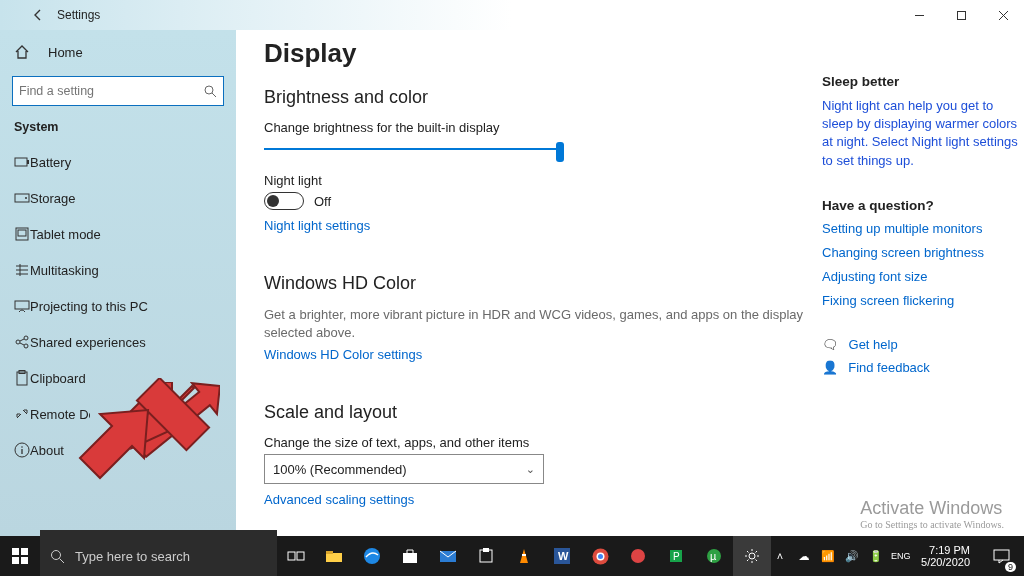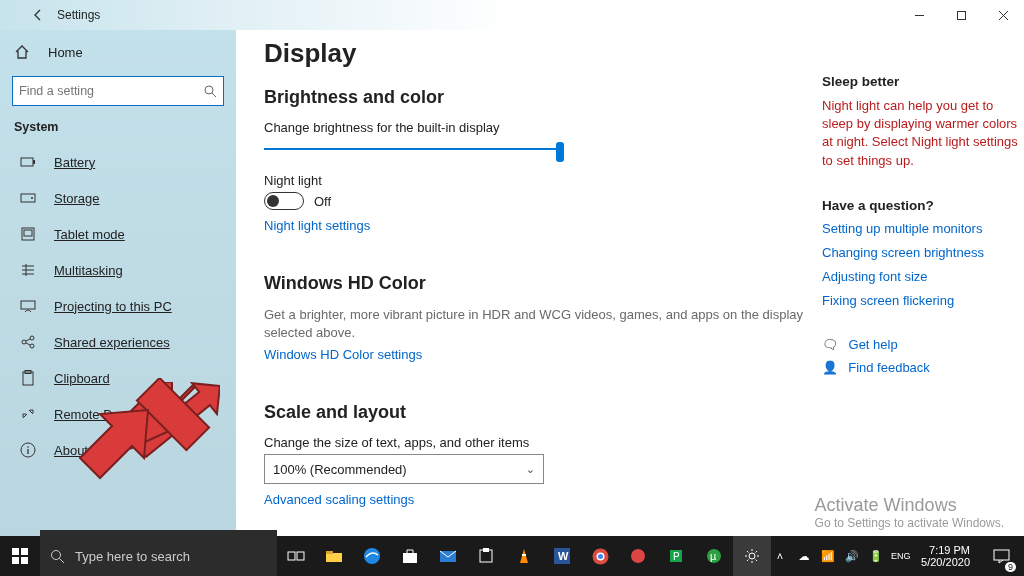--- a/index.html
+++ b/index.html
@@ -15,53 +15,53 @@
 
   .app { display:flex; height: 506px; }
 
   
   .sidebar { width: 236px; background: linear-gradient(180deg, #c3e1ea 0%, #bad6e0 100%); padding-top: 4px; }
   .home-row { display:flex; align-items:center; height:36px; padding-left:14px; cursor:pointer; gap:18px; }
   .icon { width:16px; height:16px; display:inline-flex; align-items:center; justify-content:center; }
   .search-wrap { margin: 6px 12px 8px 12px; border:1px solid #0b6fbf; background:#fff; height:30px; display:flex; align-items:center; padding:0 6px; }
   .search-wrap input { flex:1; border:none; outline:none; font-size:12.5px; color:#666; }
   .cat { font-weight:600; font-size:12.5px; padding: 6px 0 10px 14px; }
-  .nav-item { display:flex; align-items:center; height:36px; padding-left:20px; cursor:pointer; gap:18px; font-size:13px;text-decoration:underline; }
+  .nav-item { display:flex; align-items:center; height:36px; padding-left:14px; cursor:pointer; font-size:13px; }
 
   
   .main { flex:1; display:flex; padding: 8px 0 0 28px; position:relative; overflow:hidden; }
   .content { width: 540px; }
   h1 { font-size: 26px; font-weight: 600; margin-bottom: 18px; }
-  h2 { font-size: 18px; font-weight: 700; margin: 8px 0 12px 0; }
+  h2 { font-size: 18px; font-weight: 400; margin: 8px 0 12px 0; }
   .label { font-size: 13px; margin-bottom: 4px; }
   .desc { color:#6a6a6a; font-size:13px; line-height:1.35; margin-bottom:6px; }
   .link { color:#0066cc; font-size:13px; cursor:pointer; margin-bottom:18px; display:inline-block; }
 
   .slider { width:300px; height:20px; position:relative; margin-bottom:14px; }
   .slider .track { position:absolute; top:9px; left:0; right:0; height:2px; background:#0078d7; }
   .slider .thumb { position:absolute; top:3px; right:0; width:8px; height:20px; background:#0078d7; border-radius:3px; }
 
   .toggle-row { display:flex; align-items:center; gap:10px; margin-bottom:8px; }
   .toggle { width:40px; height:18px; border:1px solid #333; border-radius:9px; position:relative; cursor:pointer; }
   .toggle .knob { position:absolute; left:2px; top:2px; width:12px; height:12px; background:#333; border-radius:50%; }
 
   .section { margin-bottom: 22px; }
   .select { width:280px; height:30px; border:1px solid #888; display:flex; align-items:center; padding:0 8px; font-size:13px; cursor:pointer; margin-bottom:8px; justify-content:space-between; }
   .chev { font-size:11px; color:#555; }
 
   
   .right { width: 200px; margin-left: 18px; padding-top: 36px; font-size:13px; }
   .right h3 { font-size:13.5px; font-weight:600; margin-bottom:8px; }
-  .right .rdesc { color:#b91c1c; line-height:1.4; margin-bottom:28px; }
+  .right .rdesc { color:#1d4ed8; line-height:1.4; margin-bottom:28px; }
   .right .rlink { color:#0066cc; display:block; margin-bottom:9px; cursor:pointer; }
   .right .helprow { display:flex; align-items:center; gap:10px; margin-bottom:8px; }
 
   .activate { position:absolute; right:20px; bottom:6px; text-align:left; color:#9a9a9a; }
   .activate .l1 { font-size:18px; }
-  .activate .l2 { font-size:12px; }
+  .activate .l2 { font-size:10px;font-family:Liberation Serif, serif; }
 
   
   .arrow-ann { position:absolute; left:80px; top:382px; pointer-events:none; }
 
   
   .taskbar { position:absolute; bottom:0; left:0; right:0; height:40px; background:#1a1a1a; display:flex; align-items:center; color:#fff; }
   .start { width:42px; height:40px; display:flex; align-items:center; justify-content:center; cursor:pointer; }
   .tb-search { width:248px; height:52px; background:#2c2c2c; display:flex; align-items:center; padding-left:10px; gap:10px; color:#ccc; font-size:13px; cursor:text; }
   .tb-icons { display:flex; align-items:center; height:40px; }
   .tb-icon { width:38px; height:40px; display:flex; align-items:center; justify-content:center; cursor:pointer; }

